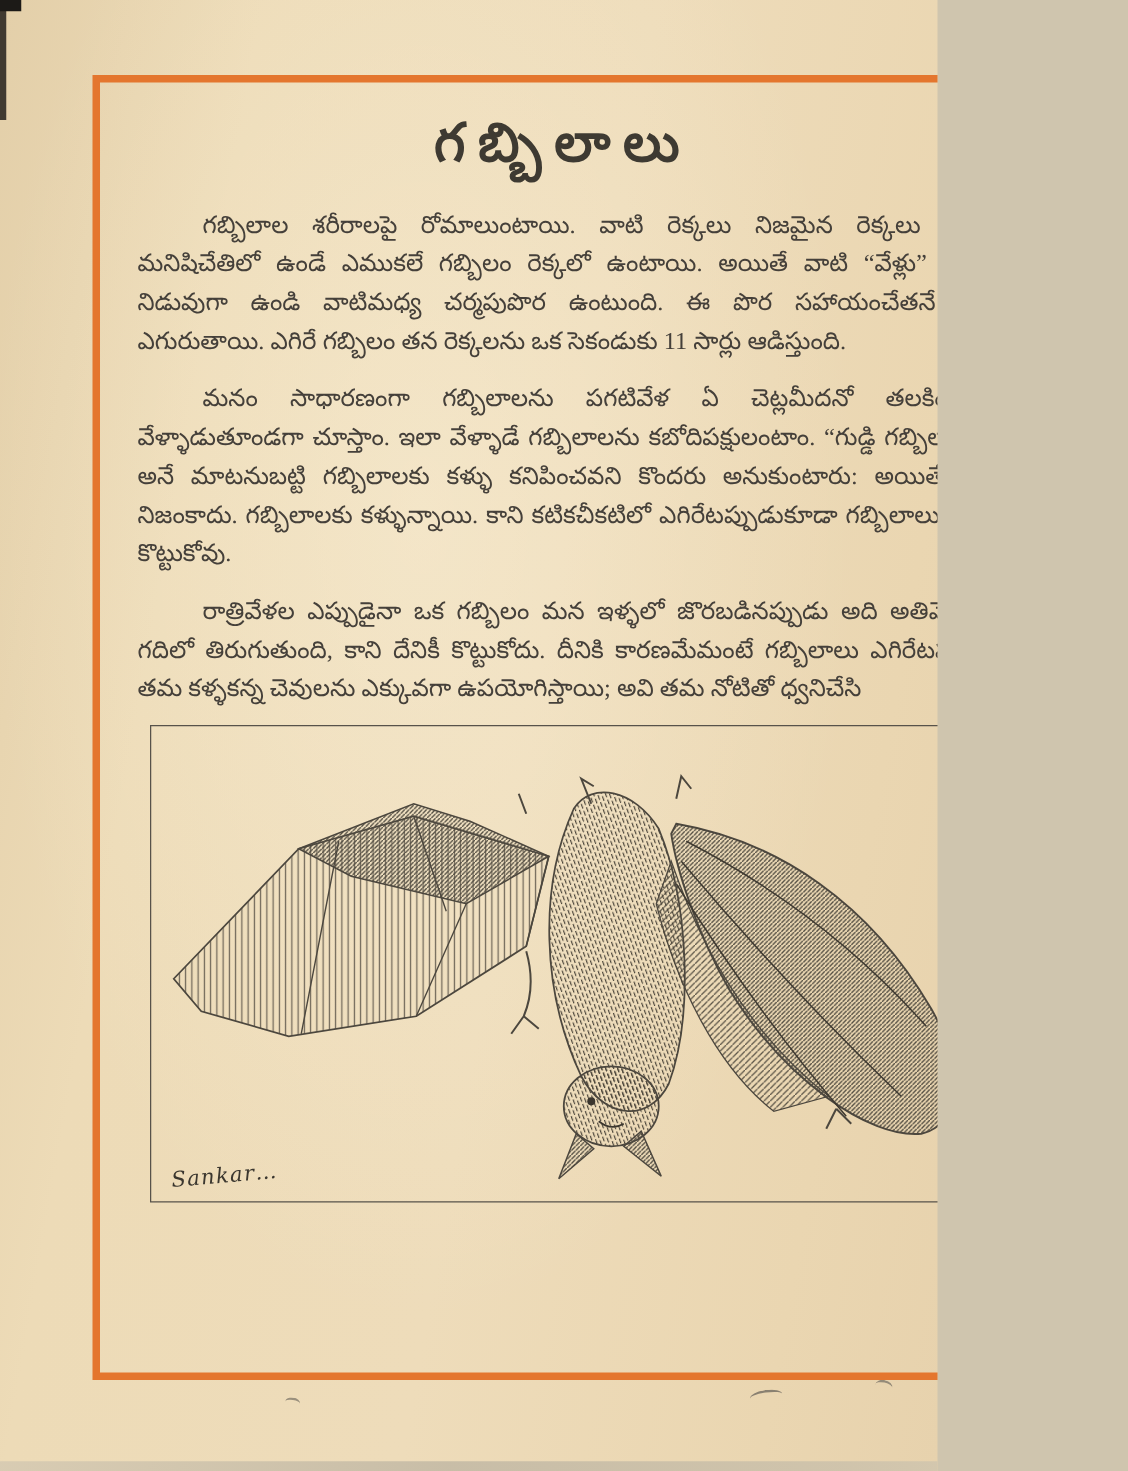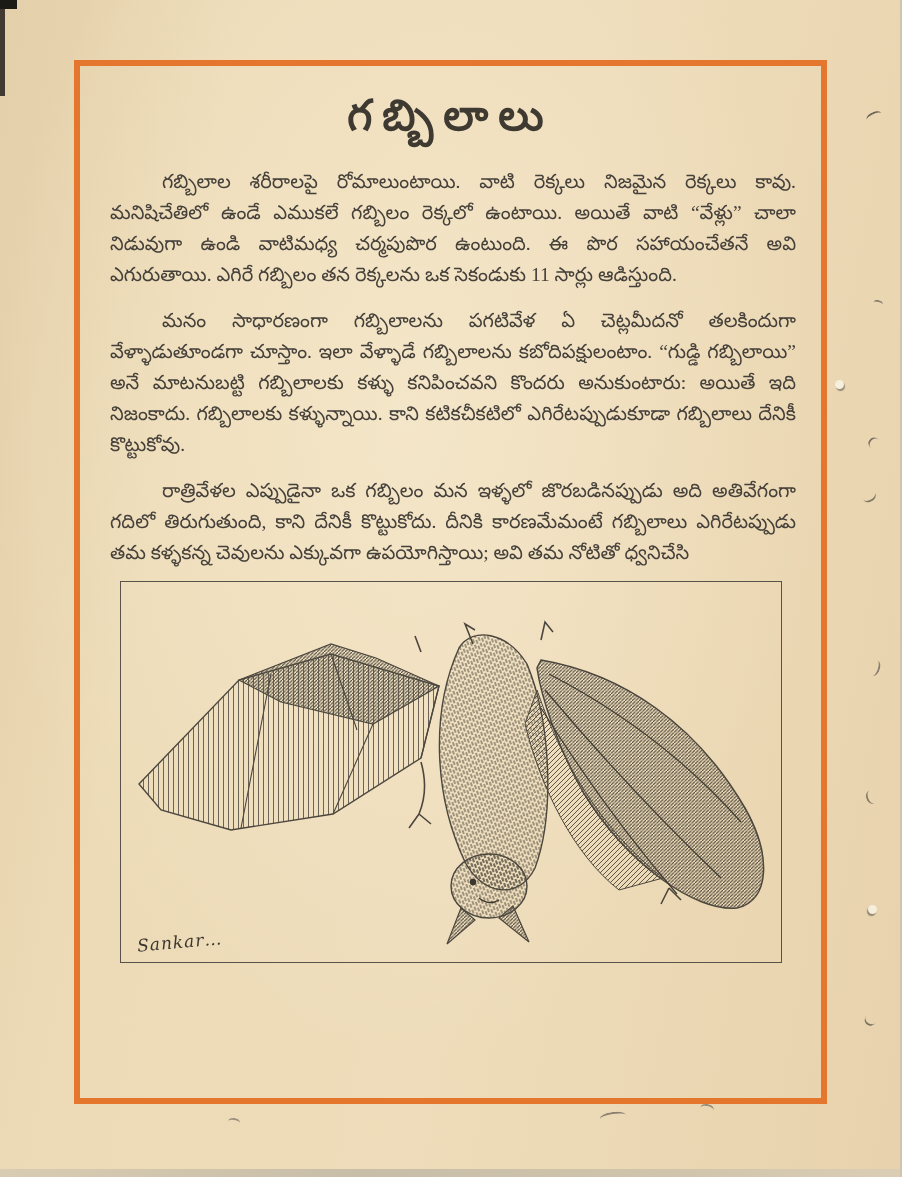--- a/index.html
+++ b/index.html
@@ -1,17 +1,17 @@
 <!DOCTYPE html>
 <html style="--accent: #e4762e;"><head>
 <meta charset="utf-8">
 <style>
   html,body{margin:0;padding:0;background:#cfc5ae;}
   .scan{
-    position:relative;width:900px;height:1177px;overflow:hidden;
+    position:relative;width:750px;height:1177px;overflow:hidden;
     background:
       radial-gradient(ellipse at 45% 35%, rgba(255,248,228,.35), rgba(0,0,0,0) 60%),
       linear-gradient(100deg,#e3cfa9 0%,#eddbb7 22%,#eedcba 55%,#ead6b1 85%,#e7d2ad 100%);
     font-family:"Liberation Serif","DejaVu Serif",serif;
   }
   
   .edge-left{position:absolute;left:0;top:0;width:5px;height:96px;background:#23201c;opacity:.85;}
   .corner-blot{position:absolute;left:0;top:0;width:17px;height:9px;background:#1c1a17;}
   .bottom-strip{position:absolute;left:0;top:1169px;width:902px;height:8px;
     background:linear-gradient(90deg,#d6cab2,#c4baa5 40%,#cdc2ab 75%,#d9cdb4);opacity:.9;}

